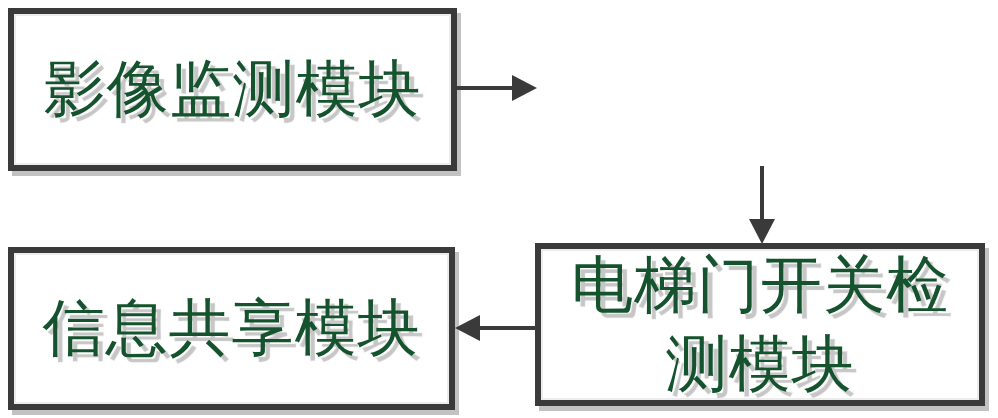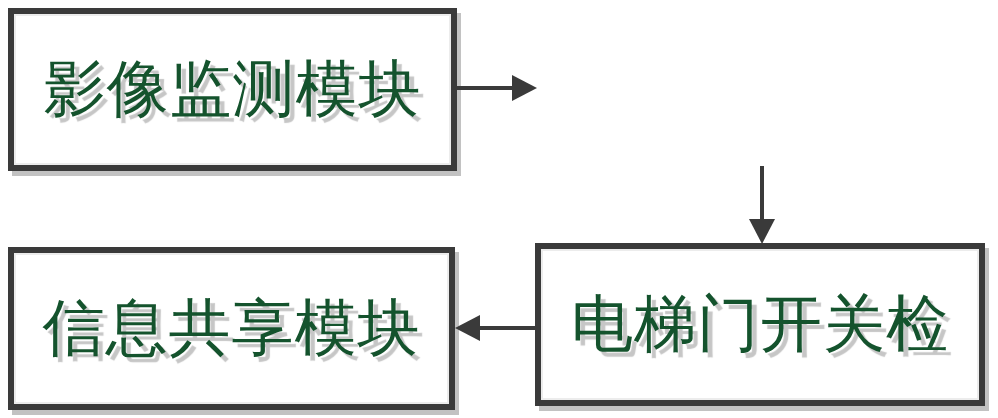--- a/index.html
+++ b/index.html
@@ -76,20 +76,21 @@
 
 <div class="canvas">
 
   <div class="node" id="node-image-monitoring">
     <div class="node-label">影像监测模块</div>
   </div>
 
 
   <div class="node" id="node-door-switch-detection">
     <div class="node-label">电梯门开关检</div>
+    <div class="node-label">测模块</div>
   </div>
 
   <div class="node" id="node-information-sharing">
     <div class="node-label">信息共享模块</div>
   </div>
 
   <div class="edge-line" id="edge-ab-line"></div>
   <div class="arrowhead arrowhead-right" id="edge-ab-head"></div>
 
   <div class="edge-line" id="edge-bc-line"></div>

